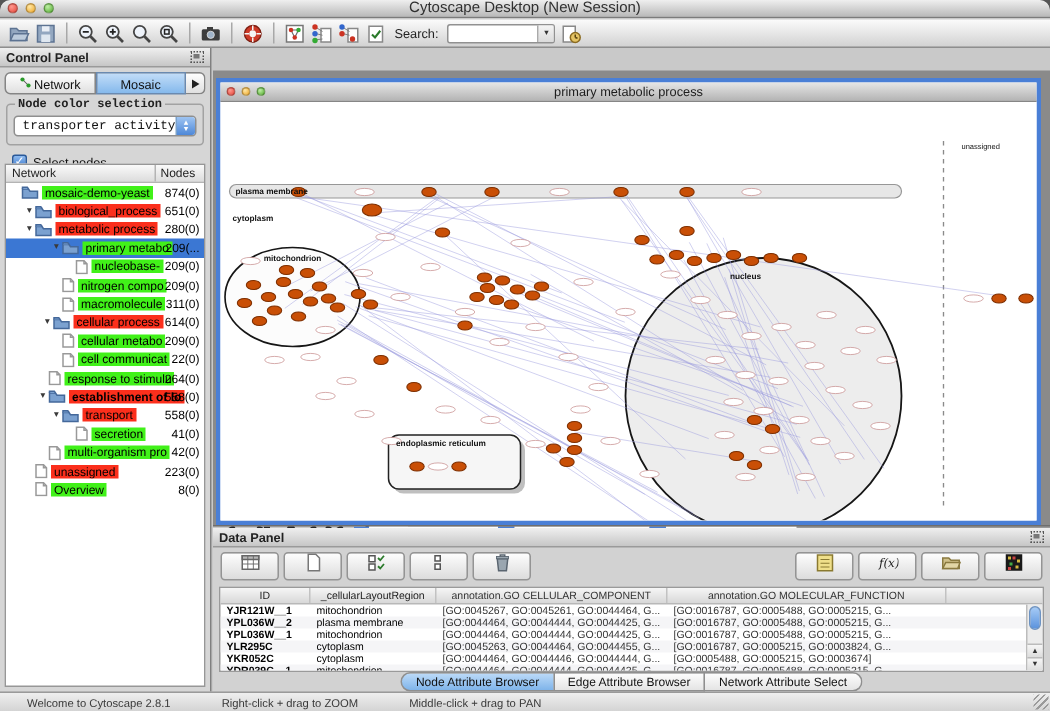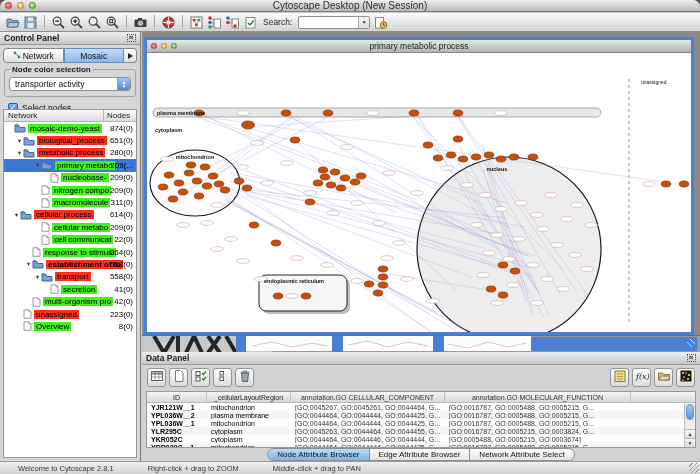--- a/index.html
+++ b/index.html
@@ -35,21 +35,21 @@
     background:linear-gradient(#efefef,#c6c6c6);border-bottom:1px solid #9a9a9a;}
   .float-icon{width:9px;height:8px;border:1px dotted #555;position:relative;flex:none;}
   .float-icon:before{content:"";position:absolute;left:1px;top:1px;width:4px;height:3px;background:#777;}
   .cp-tabs{margin:3px 3px 2px;display:flex;height:15px;align-items:stretch;}
   .seg{flex:1;border:1px solid #858585;font-size:8.5px;display:flex;align-items:center;justify-content:center;
     gap:2px;background:linear-gradient(#fefefe,#e0e0e0);color:#111;}
   .seg.first{border-radius:4px 0 0 4px;}
   .seg.sel{background:linear-gradient(#c2ddf8,#85b9ec);border-color:#6a8ab0;}
   .seg.more{flex:none;width:13px;border-left:none;border-radius:0 4px 4px 0;}
   .tri-right{width:0;height:0;border-left:5px solid #222;border-top:3.5px solid transparent;border-bottom:3.5px solid transparent;}
-  .gbox{margin:6px 4px 0;border:1px solid #a2a2a2;border-radius:3px;position:relative;padding:7px 4px 5px;}
+  .gbox{margin:6px 4px 0;border:1px solid #a2a2a2;border-radius:3px;position:relative;padding:7px 4px 5px;font-family:Liberation Mono, monospace;}
   .gbox-legend{position:absolute;top:-5px;left:5px;background:#d6d6d6;font-size:8px;font-weight:bold;color:#222;padding:0 2px;}
   .mac-select{height:14px;border:1px solid #8f8f8f;border-radius:3px;background:#fff;display:flex;align-items:center;
     font-size:8.5px;color:#111;padding-left:5px;position:relative;overflow:hidden;}
   .mac-select .cap{position:absolute;right:0;top:0;bottom:0;width:13px;
     background:linear-gradient(#9ec4f2,#4e88d8);display:flex;flex-direction:column;align-items:center;
     justify-content:center;color:#fff;font-size:5px;line-height:4px;border-left:1px solid #7aa2cc;}
   .cb-row{display:flex;align-items:center;gap:4px;margin:6px 0 5px 8px;font-size:8.5px;color:#111;}
   .cb{width:10px;height:10px;border-radius:2px;background:linear-gradient(#8cb9ef,#3a78cc);
     border:1px solid #2a5a9a;color:#fff;font-size:8px;line-height:8px;text-align:center;flex:none;}
   .treebox{position:absolute;left:3px;right:3px;top:77px;bottom:3px;background:#fff;border:1px solid #979797;overflow:hidden;}
@@ -58,32 +58,32 @@
   .thead .c1{flex:1;padding-left:4px;display:flex;align-items:center;}
   .thead .c2{width:33px;border-left:1px solid #b4b4b4;display:flex;align-items:center;padding-left:3px;}
   .trow{position:relative;height:12.4px;display:flex;align-items:center;font-size:8px;white-space:nowrap;color:#000;}
   .trow.sel{background:#3b77d3;}
   .tarrow{width:7px;font-size:5.5px;color:#3a3a3a;text-align:center;flex:none;}
   .ticon{flex:none;margin-right:2px;display:flex;}
   .tlabel{padding:0 2px;overflow:hidden;}
   .tcount{position:absolute;right:3px;font-size:8px;}
   .trow.sel .tcount{color:#000;}
   
-  .desktop{position:absolute;left:142px;top:32px;width:558px;height:320px;background:#8a8a8a;overflow:hidden;}
+  .desktop{position:absolute;left:142px;top:47px;width:558px;height:320px;background:#8a8a8a;overflow:hidden;}
   .netwin{position:absolute;left:2px;top:5px;width:550px;height:298px;border:3px solid #4a7fd6;background:#fff;}
   .nw-titlebar{height:13px;background:linear-gradient(#e6e6e6,#b4b4b4);border-bottom:1px solid #868686;
     display:flex;align-items:center;position:relative;}
   .nw-titlebar .tl{width:6px;height:6px;margin-left:4px;}
   .nw-title{position:absolute;left:0;width:100%;text-align:center;font-size:8.5px;color:#1c1c1c;}
   .netcanvas{position:absolute;left:0;top:13px;right:0;bottom:0;background:#fff;overflow:hidden;}
   .bgstrip{position:absolute;left:0;bottom:0;width:558px;height:17px;background:#9a9a9a;border-top:1px solid #6e6e6e;}
   
   .dpanel{position:absolute;left:142px;top:352px;width:558px;height:109px;background:#d2d2d2;}
   .dp-toolbar{position:absolute;left:0;right:0;top:13px;height:25px;display:flex;align-items:center;gap:3px;padding:0 5px;}
-  .dp-btn{width:19px;height:19px;border:1px solid #949494;border-radius:3px;
+  .dp-btn{width:39px;height:19px;border:1px solid #949494;border-radius:3px;
     background:linear-gradient(#fdfdfd,#dcdcdc);display:flex;align-items:center;justify-content:center;flex:none;}
   .dp-spacer{flex:1;}
   .dtable{position:absolute;left:4px;right:4px;top:39px;height:57px;background:#fff;border:1px solid #9a9a9a;overflow:hidden;}
   .dhead{display:flex;height:11px;font-size:7px;color:#222;background:linear-gradient(#f6f6f6,#d8d8d8);border-bottom:1px solid #b8b8b8;}
   .dhead div{display:flex;align-items:center;justify-content:center;border-right:1px solid #c2c2c2;overflow:hidden;white-space:nowrap;}
   .drow{display:flex;height:8px;font-size:7px;align-items:center;white-space:nowrap;}
   .drow:nth-child(even){background:#f5f5f7;}
   .drow div{padding-left:4px;overflow:hidden;border-right:1px solid transparent;}
   .col0{width:60px;flex:none;font-weight:bold;}
   .col1{width:84px;flex:none;}
@@ -371,21 +371,21 @@
             <span class="tarrow"></span>
             <span class="ticon">
               <svg width="9" height="10">
                 <path d="M1 0.8h5l2 2v6.5H1z" fill="#fff" stroke="#999"></path>
                 <path d="M6 0.8v2h2" fill="none" stroke="#999"></path>
               </svg>
             </span>
             <span class="tlabel" style="background: rgb(65, 241, 25);">macromolecule</span>
             <span class="tcount">311(0)</span>
           </div>
-          <div class="trow" style="padding-left: 9px;">
+          <div class="trow" style="padding-left: 24px;">
             <span class="tarrow">▼</span>
             <span class="ticon">
               <svg width="12" height="10">
                 <path d="M1 3h4l1 1.5h5V9H1z" fill="#7ba1d0" stroke="#44689a"></path>
                 <path d="M1 3V1.8h3.2l0.8 1.2" fill="#7ba1d0" stroke="#44689a"></path>
               </svg>
             </span>
             <span class="tlabel" style="background: rgb(251, 47, 28);">cellular process</span>
             <span class="tcount">614(0)</span>
           </div>

